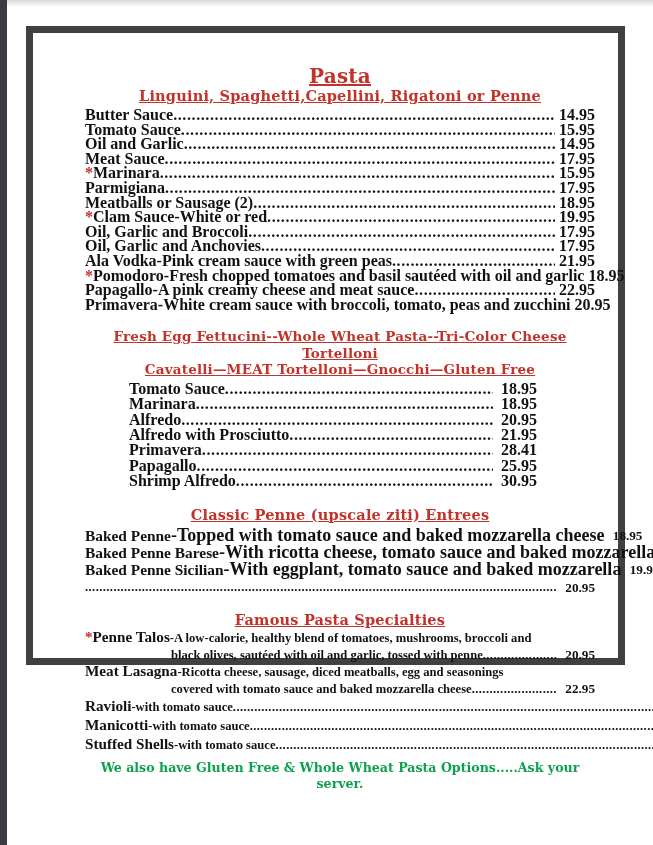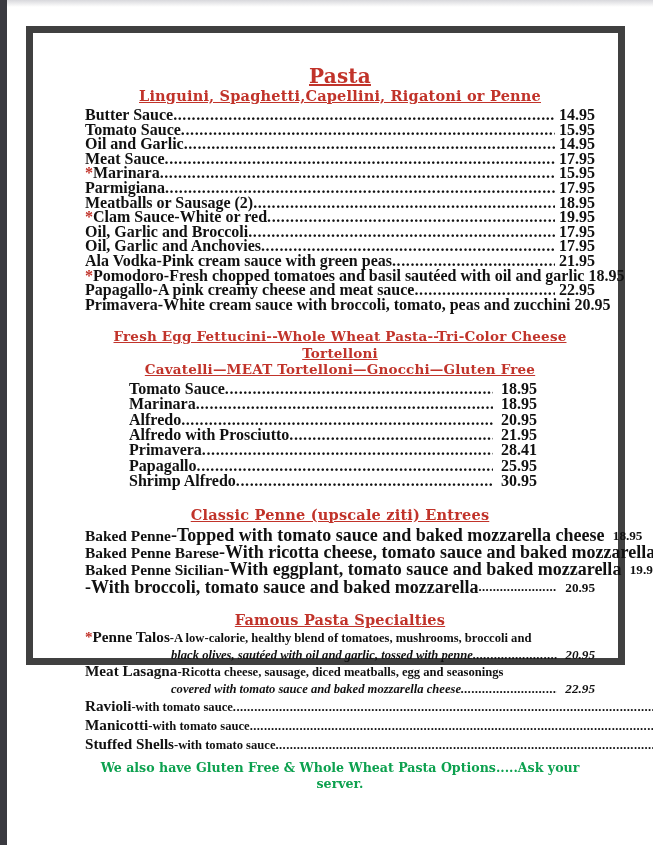--- a/index.html
+++ b/index.html
@@ -161,21 +161,20 @@
     font-size: 12.6px;
   }
   .spec-line2 {
     display: flex;
     align-items: center;
     font-size: 12.6px;
     line-height: 16.4px;
     color: #111111;
     white-space: nowrap;
     padding-left: 86px;
-    font-style: italic;
   }
   .spec-line2 .desc { font-weight: bold; flex: 0 0 auto; }
   .spec-line2 .dots {
     flex: 1 1 auto; overflow: hidden; white-space: nowrap;
     font-weight: bold; letter-spacing: 0.4px;
   }
   .spec-line2 .pr {
     flex: 0 0 auto; font-weight: bold; font-size: 13.2px;
     min-width: 38px; text-align: right;
   }
@@ -358,21 +357,20 @@
           <span class="dots">................................................................................................................................................................................</span>
           <span class="pr">19.95</span>
         </div>
         <div class="drow">
           <span class="big">Baked Penne Sicilian</span>
           <span class="desc">-With eggplant, tomato sauce and baked mozzarella </span>
           <span class="dots">................................................................................................................................................................................</span>
           <span class="pr">19.95</span>
         </div>
         <div class="drow">
-          <span class="desc">-With broccoli, tomato sauce and baked mozzarella</span>
           <span class="dots">................................................................................................................................................................................</span>
           <span class="pr">20.95</span>
         </div>
       </div>
 
     <div class="hd hd-sec" style="margin-top:15px;">
       <span class="u">Famous Pasta Specialties</span>
     </div>
     <div class="spec">
         <div>

